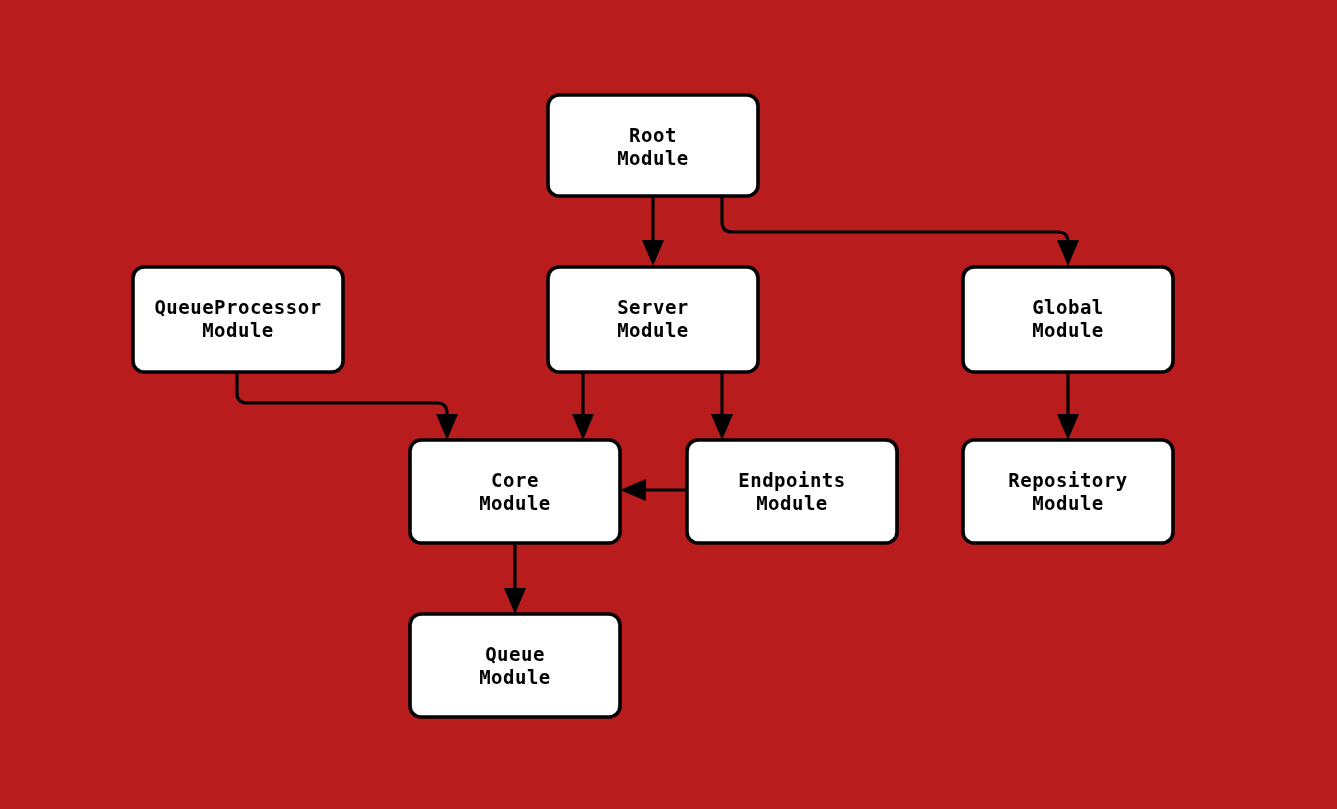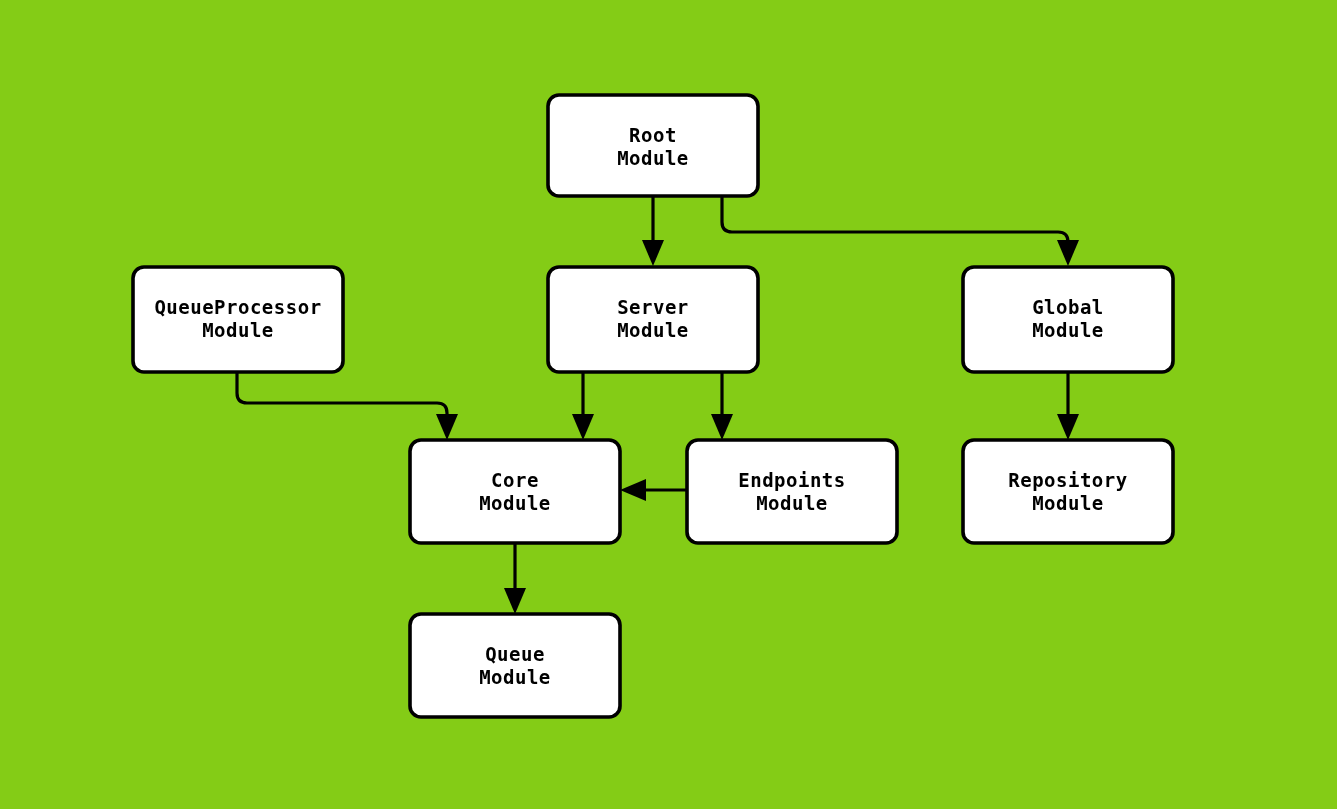--- a/index.html
+++ b/index.html
@@ -11,21 +11,21 @@
   body {
     width: 1337px;
     height: 809px;
     overflow: hidden;
     font-family: "DejaVu Sans Mono", "Liberation Mono", monospace;
   }
   #diagram-root {
     position: relative;
     width: 1337px;
     height: 809px;
-    background: #84cc16;
+    background: #b91c1c;
   }
   svg.diagram-canvas {
     display: block;
     width: 1337px;
     height: 809px;
   }
   .node-box {
     fill: #ffffff;
     stroke: #000000;
     stroke-width: 3.6;

